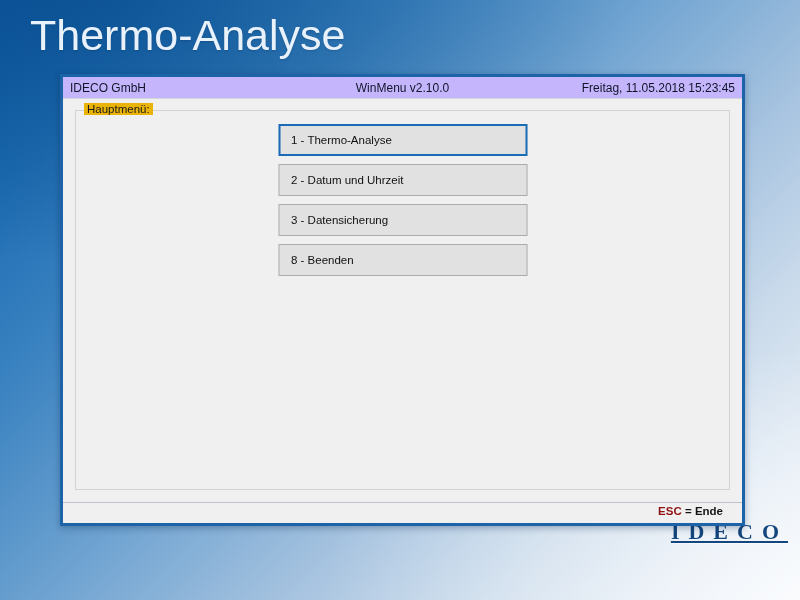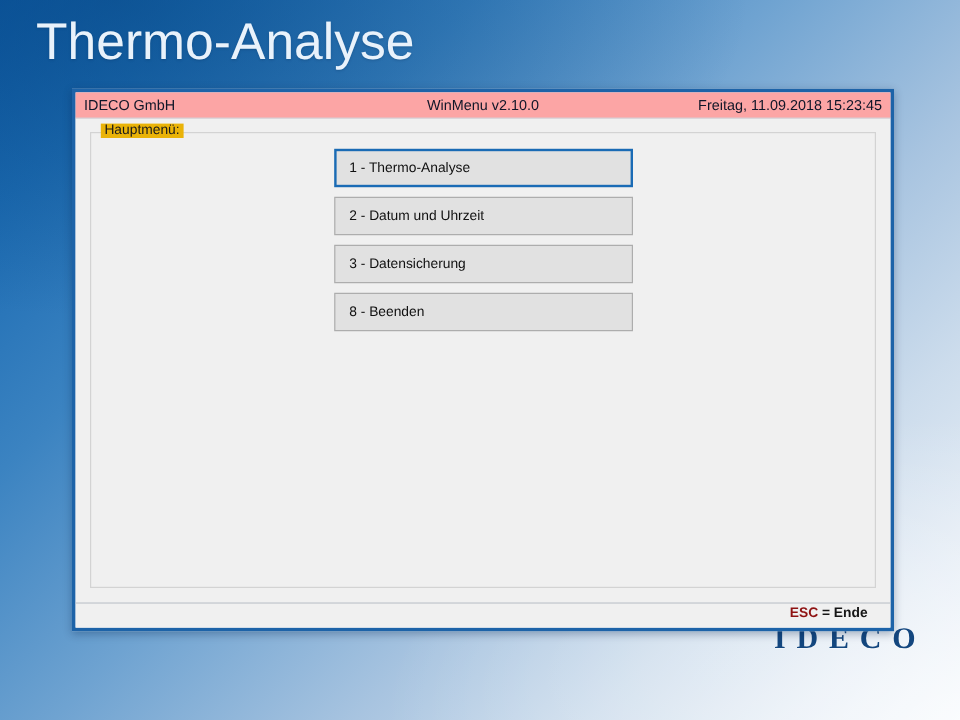--- a/index.html
+++ b/index.html
@@ -50,29 +50,30 @@
     color: #e9f2fb;
     line-height: 1.1;
     white-space: nowrap;
     z-index: 3;
     text-shadow: 0 1px 2px rgba(0,40,80,0.25);
   }
 
   
   #ideco-logo {
     position: absolute;
-    right: 28px;
+    right: 12px;
     top: 519px;
     font-family: "Liberation Serif", serif;
-    font-size: 25px;
+    font-size: 22px;
     font-weight: bold;
     letter-spacing: 9px;
     color: #14477f;
     z-index: 3;
     text-shadow: 0 1px 1px rgba(255,255,255,0.5);
+    text-decoration: underline;
   }
 
   
   #app-window {
     position: absolute;
     left: 60px;
     top: 74px;
     width: 685px;
     height: 452px;
     background: #ffffff;
@@ -81,21 +82,21 @@
     box-shadow: 0 2px 7px rgba(0,30,70,0.32);
     z-index: 4;
     display: flex;
     flex-direction: column;
   }
 
   
   #titlebar {
     height: 22px;
     min-height: 22px;
-    background: #fca5a5;
+    background: #c4b5fd;
     border-bottom: 1px solid #cfd6de;
     display: flex;
     align-items: center;
     position: relative;
     font-size: 12px;
     color: #101628;
     box-sizing: border-box;
   }
   #titlebar .tb-left {
     position: absolute;
@@ -216,21 +217,21 @@
 
   <div id="page-title">Thermo-Analyse</div>
 
   <div id="ideco-logo">IDECO</div>
 
   <div id="app-window">
 
     <div id="titlebar">
       <span class="tb-left">IDECO GmbH</span>
       <span class="tb-center">WinMenu v2.10.0</span>
-      <span class="tb-right">Freitag, 11.09.2018 15:23:45</span>
+      <span class="tb-right">Freitag, 11.05.2018 15:23:45</span>
     </div>
 
     <div id="client-area">
       <div id="groupbox">
         <span id="groupbox-legend">Hauptmenü:</span>
 
         <div id="menu-list">
           <button class="menu-button focused">1 - Thermo-Analyse</button>
           <button class="menu-button">2 - Datum und Uhrzeit</button>
           <button class="menu-button">3 - Datensicherung</button>

